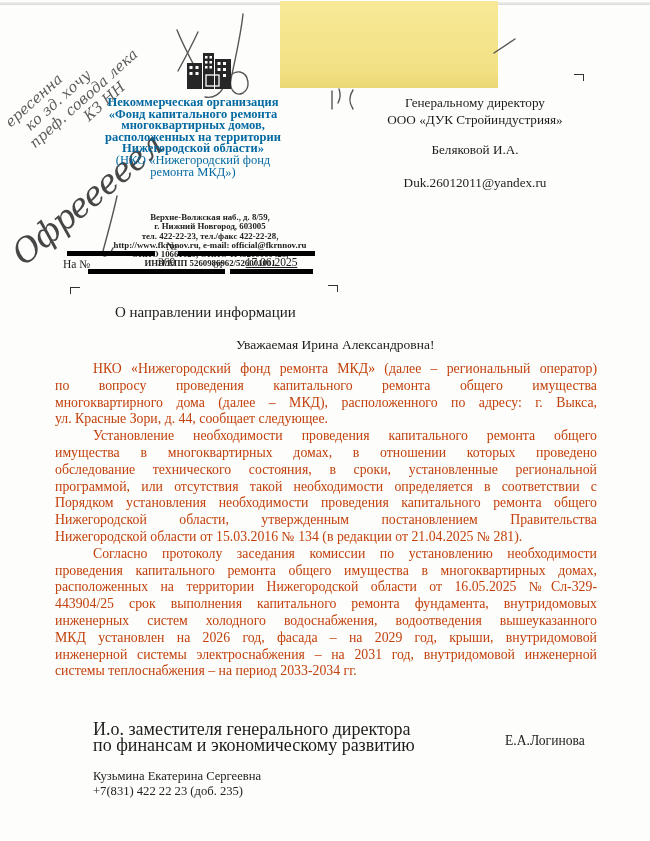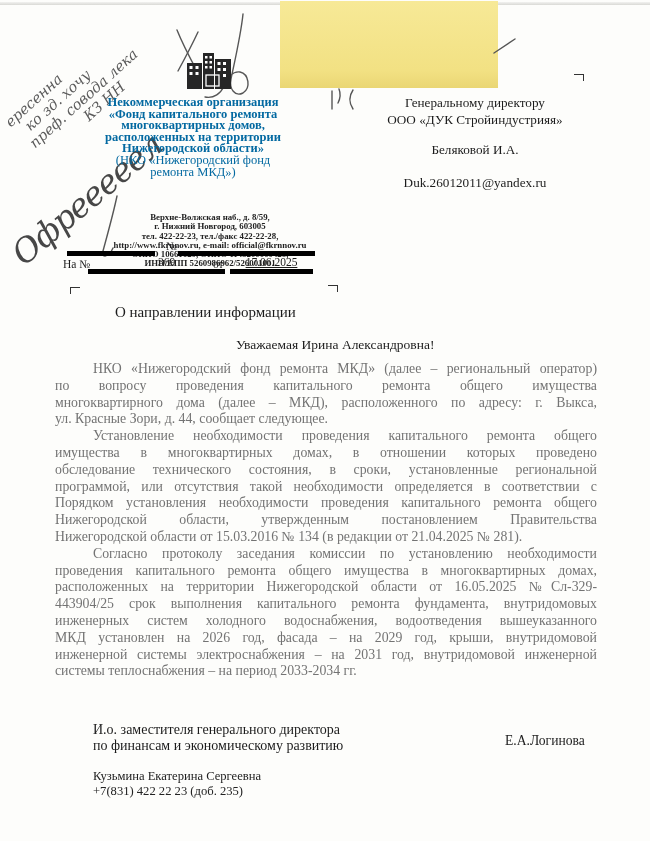--- a/index.html
+++ b/index.html
@@ -40,26 +40,26 @@
   
   .recipient{position:absolute;left:369px;top:95px;width:212px;text-align:center;
              font-size:13.2px;line-height:16.5px;}
   .recipient .r-name{margin-top:14px;}
   .recipient .r-email{margin-top:16px;}
   
   .subject{position:absolute;left:115px;top:304px;font-size:15px;}
   .salutation{position:absolute;left:236px;top:337px;font-size:13.5px;}
   
   .body-text{position:absolute;left:55px;top:361px;width:542px;font-size:13.8px;
-             line-height:16.8px;color:#737373;}
+             line-height:16.8px;color:#c2410c;}
   .jp .ln{text-align:justify;text-align-last:justify;}
   .jp .ln:first-child{text-indent:38px;}
   .jp .ln:last-child{text-align-last:left;}
   
-  .sig-title{position:absolute;left:93px;top:722px;font-size:14px;line-height:15.5px;}
+  .sig-title{position:absolute;left:93px;top:722px;font-size:18px;line-height:15.5px;}
   .sig-name{position:absolute;left:505px;top:733px;font-size:13.6px;}
   .executor{position:absolute;left:93px;top:769px;font-size:12.6px;line-height:15px;color:#222;}
 </style>
 </head>
 <body>
 
 <div class="page">
 
   <div class="scan-edge"></div>
 

